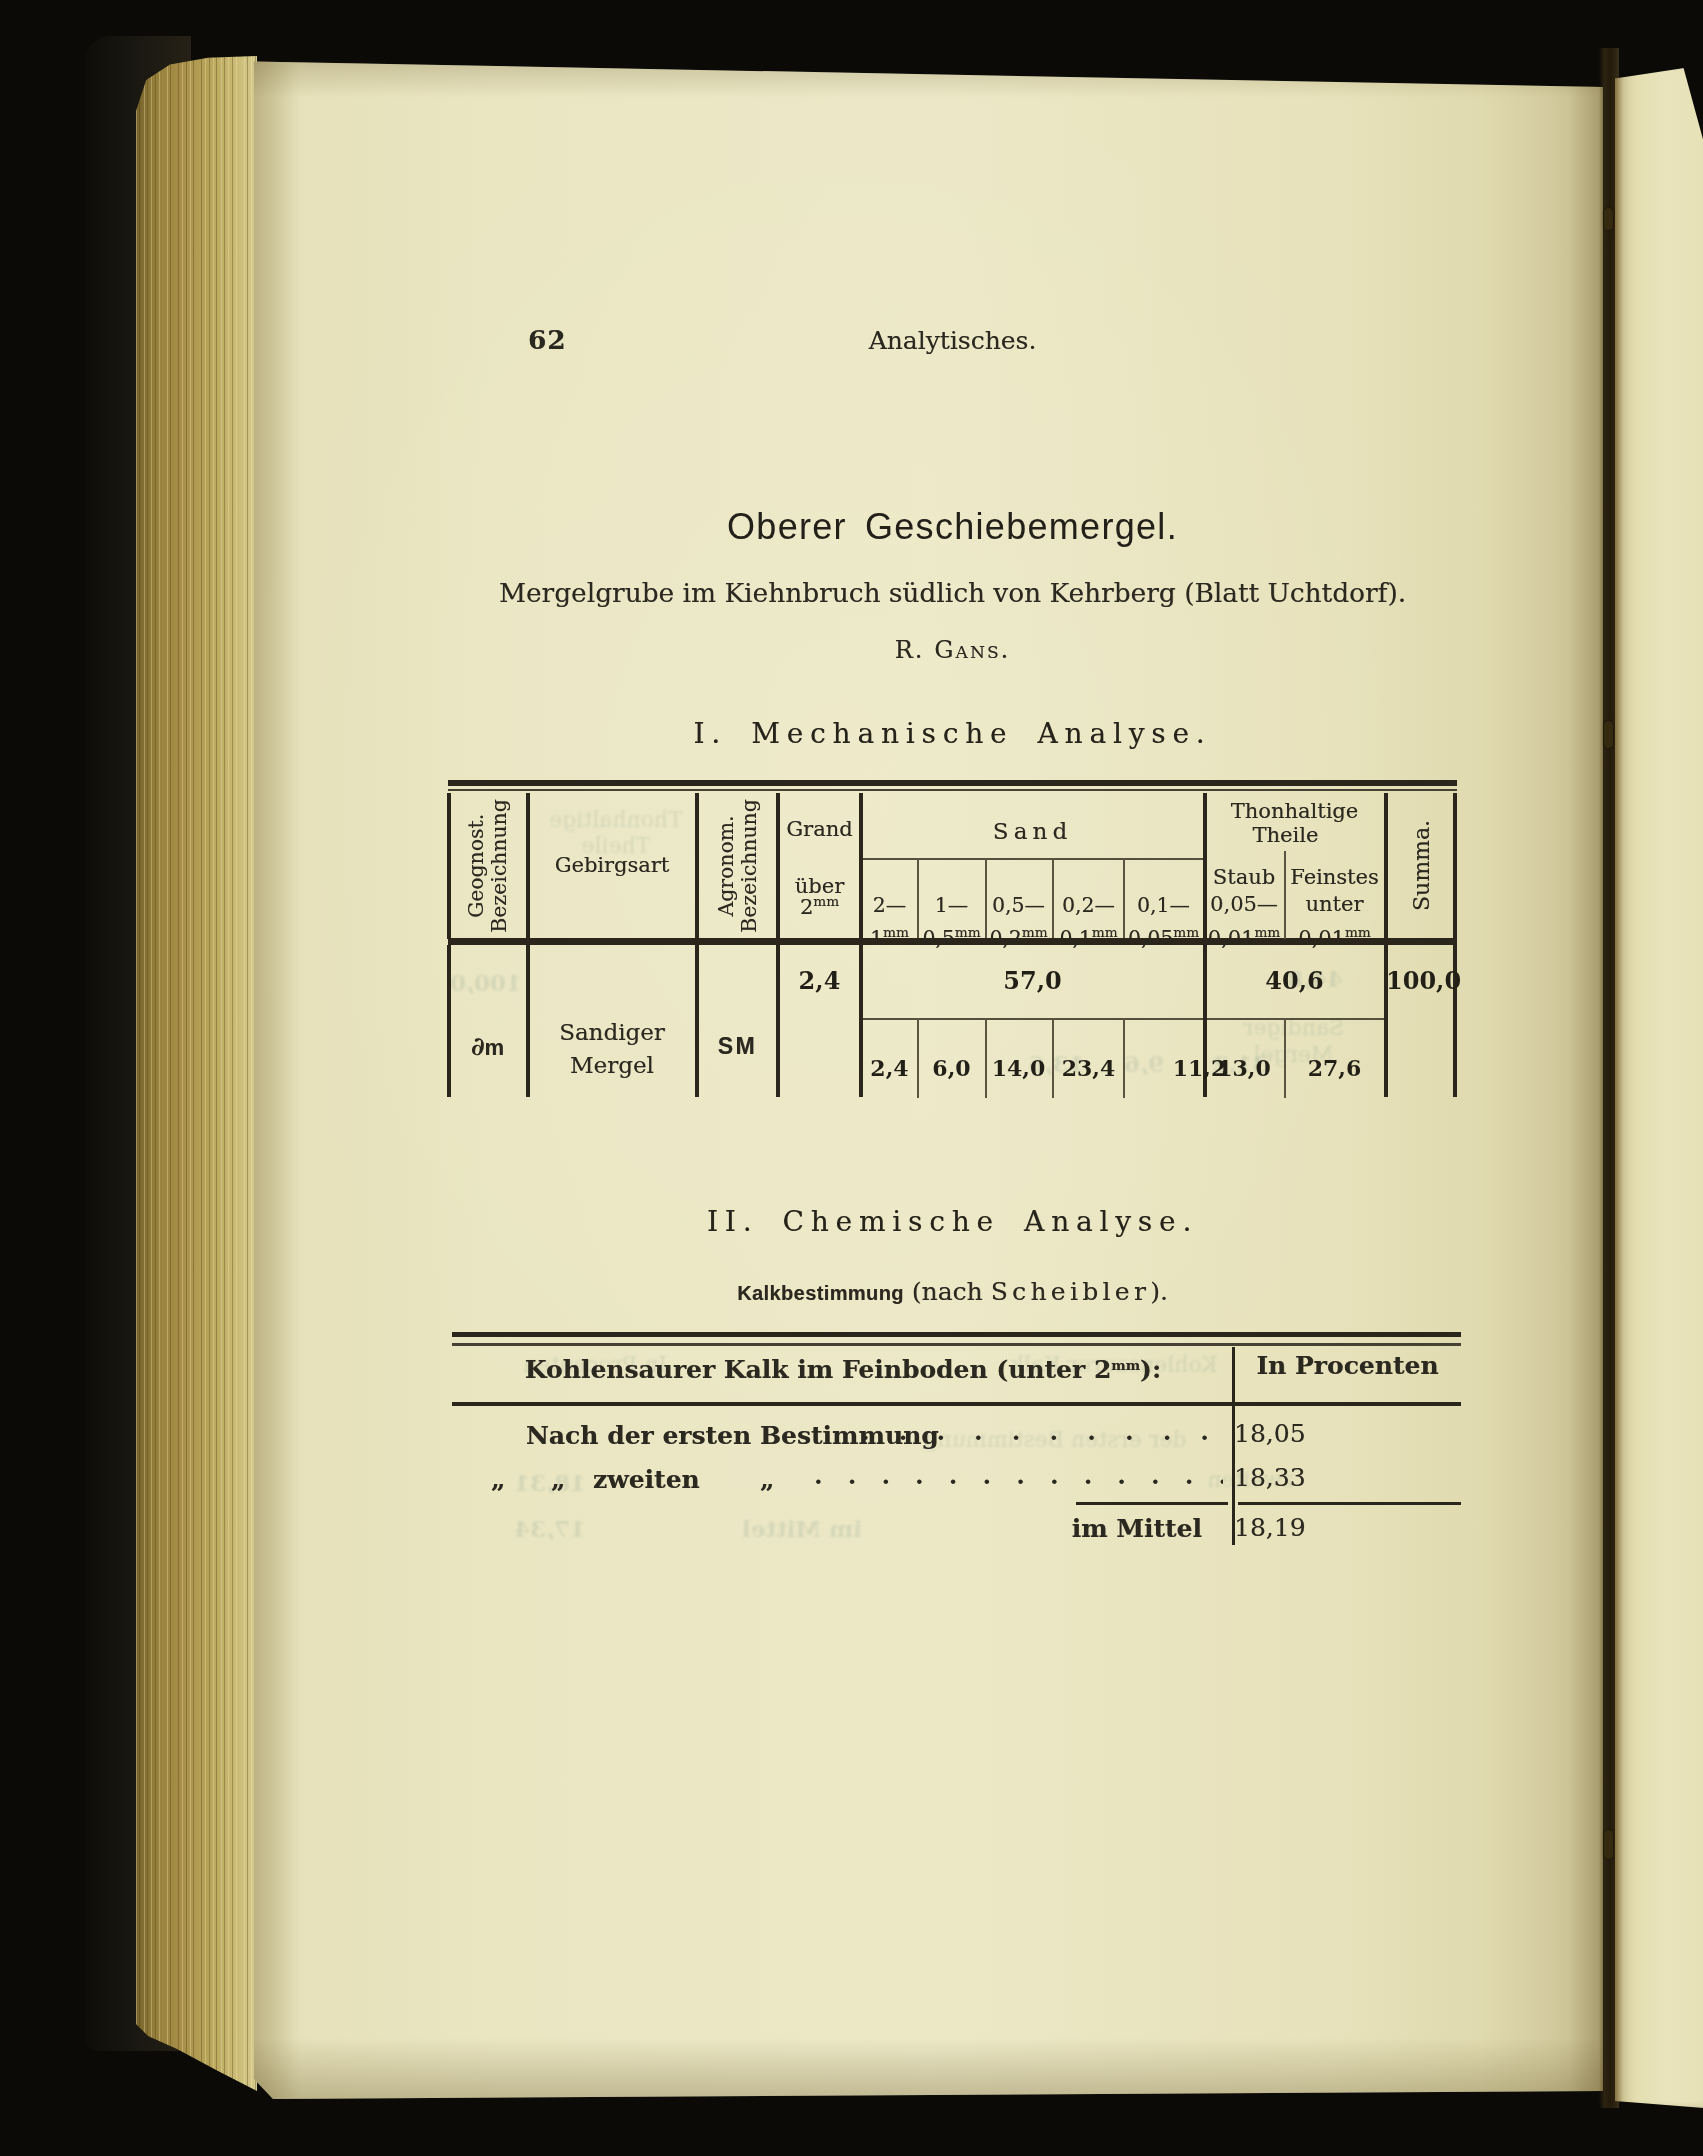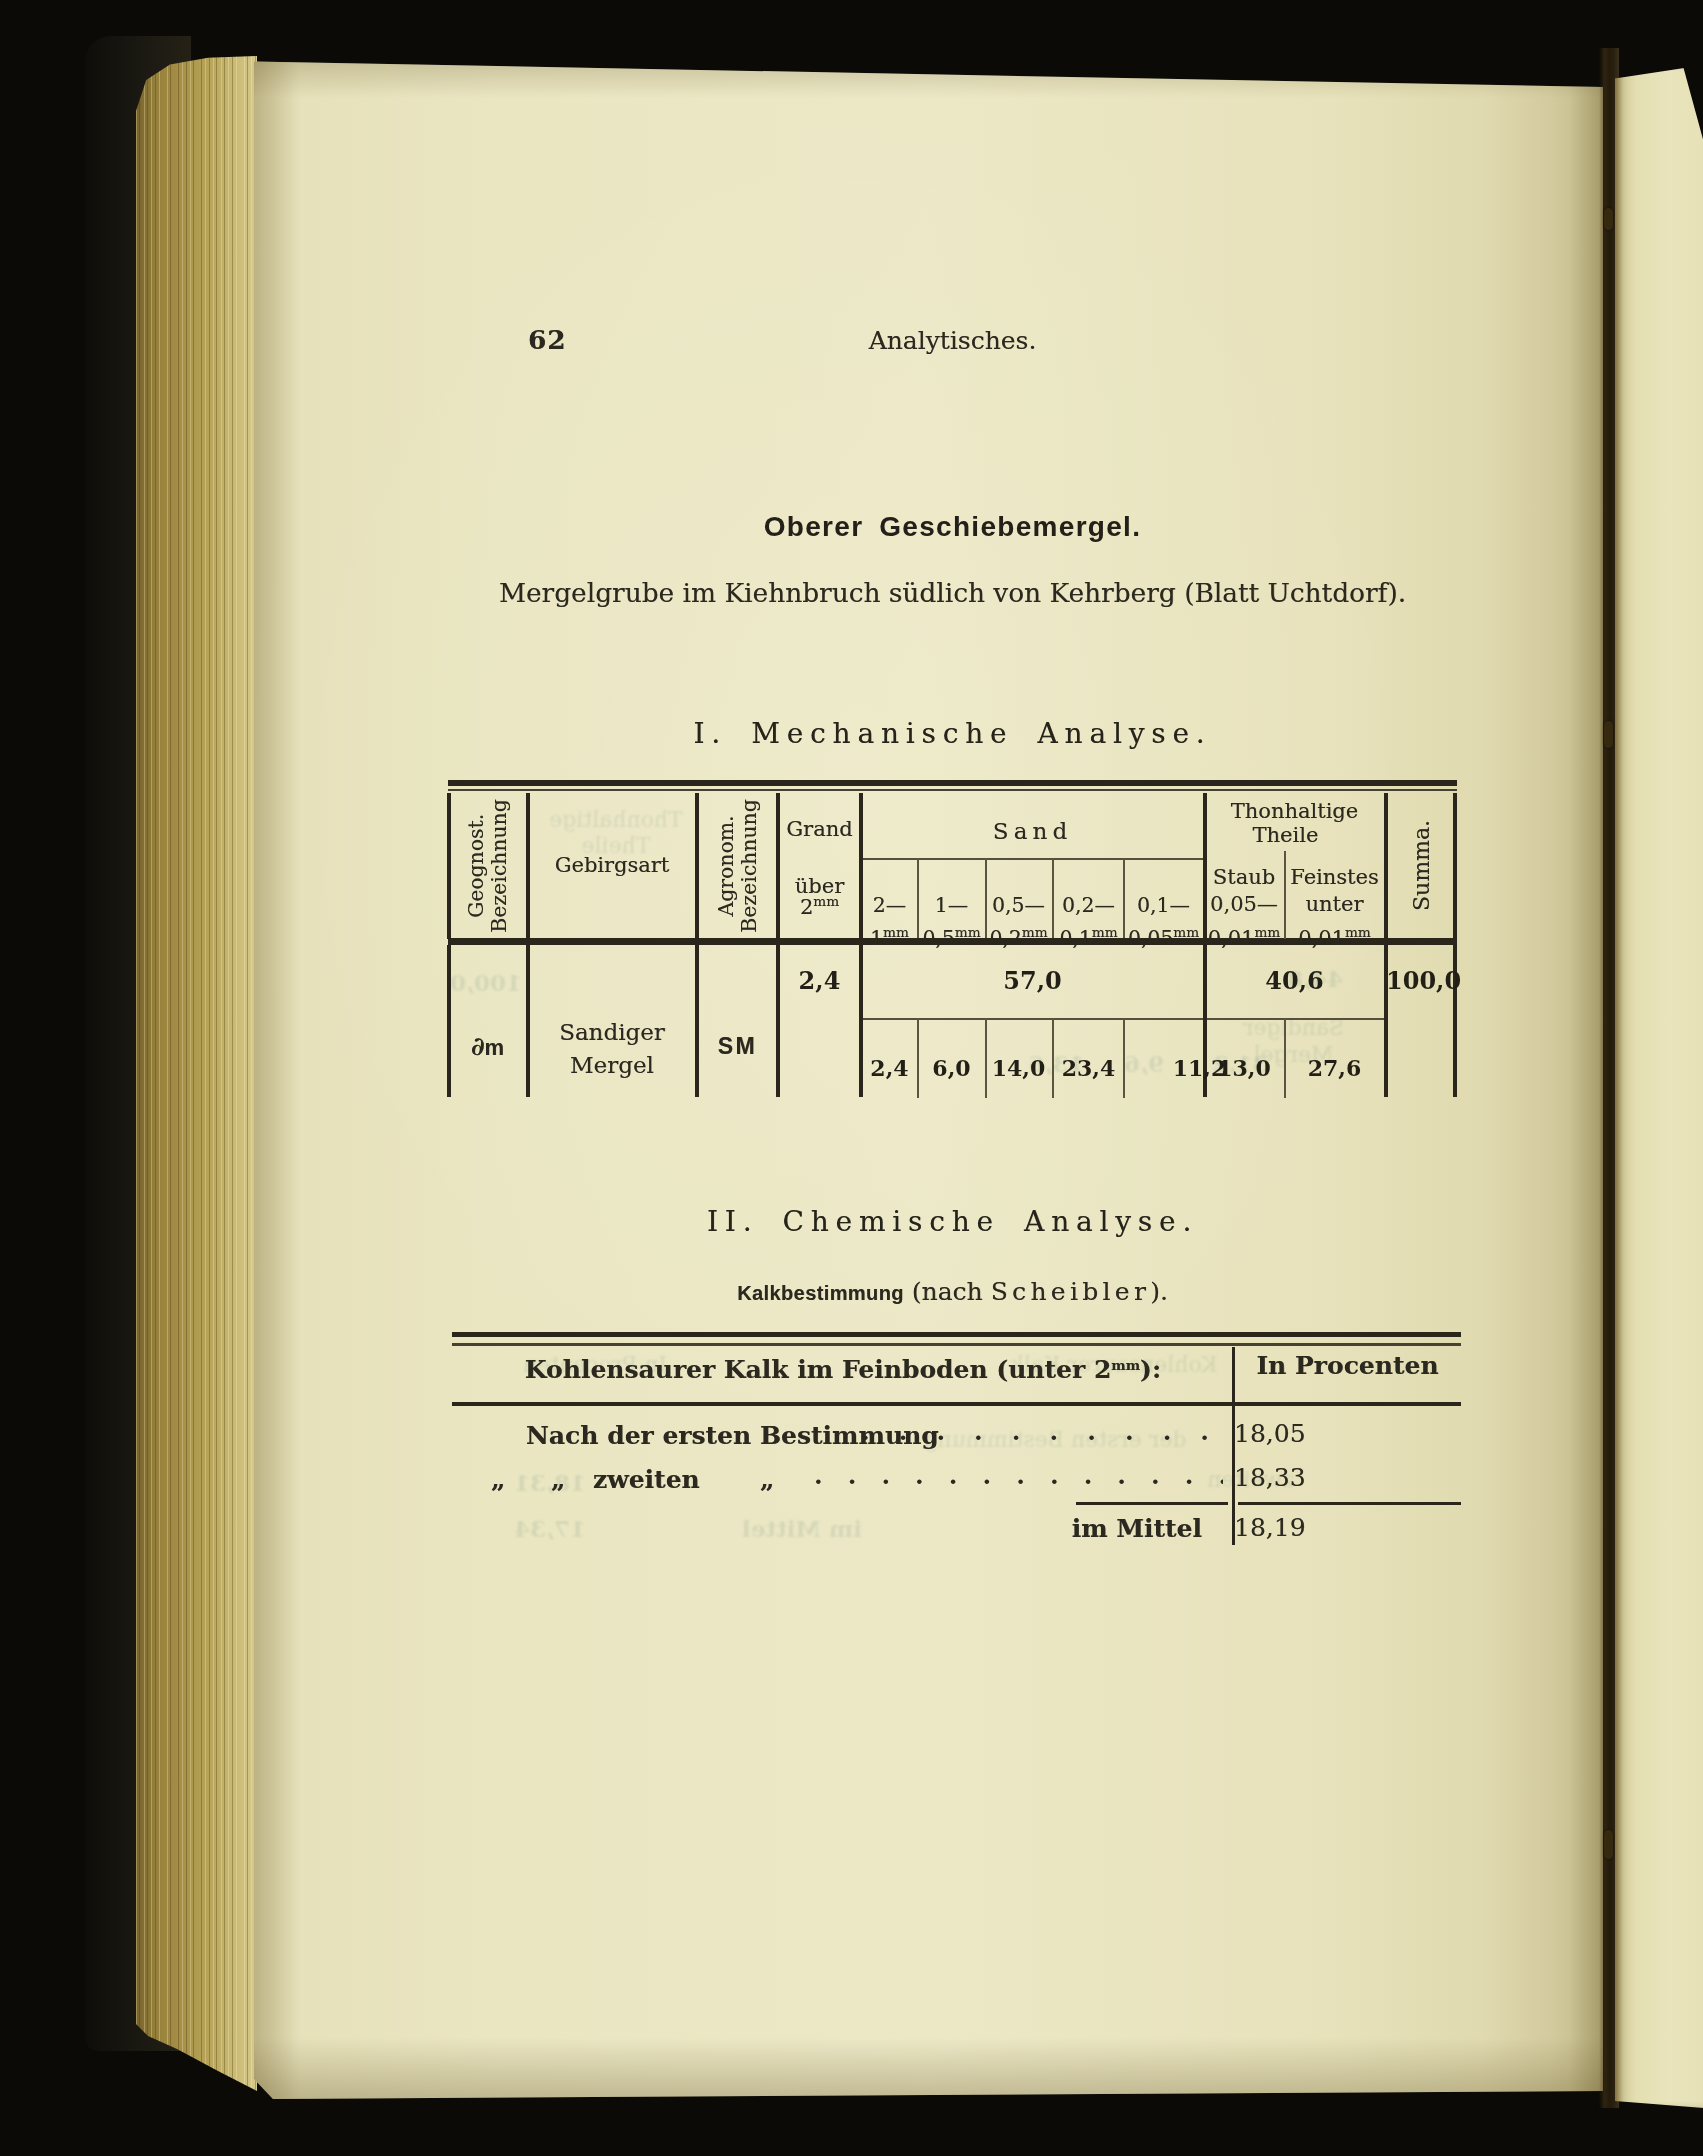--- a/index.html
+++ b/index.html
@@ -51,21 +51,21 @@
   .corner-notch{
     position:absolute;left:1634px;top:0;width:70px;height:143px;background:#0b0a06;
     clip-path:polygon(0 0,70px 0,70px 143px,49px 66px,22px 29px);
   }
   
   .el{position:absolute;}
   .center{text-align:center;}
   .ink{text-shadow:0.3px 0.3px 0.3px rgba(32,28,18,.45);}
   .pagenum{left:274px;top:271px;font-size:26.4px;font-weight:bold;letter-spacing:0.9px;}
   .runhead{left:194px;top:273px;width:1009px;font-size:25px;}
-  .title{left:194px;top:455px;width:1009px;font-size:28px;line-height:37px;font-weight:bold;
+  .title{left:194px;top:455px;width:1009px;font-size:36px;line-height:37px;font-weight:normal;
          font-family:"Liberation Sans","DejaVu Sans",sans-serif;letter-spacing:1.3px;word-spacing:6.8px;color:#23201a;}
   .subtitle{left:194px;top:524px;width:1009px;font-size:26.4px;}
   .author{left:194px;top:583px;width:1009px;font-size:24px;font-variant:small-caps;letter-spacing:2.1px;}
   .sechead{left:194px;width:1009px;font-size:28px;letter-spacing:6.8px;word-spacing:8.5px;color:#26231b;}
   .sec1{top:664px;}
   .sec2{top:1152px;}
   .kalkline{left:194px;top:1224px;width:1009px;font-size:25px;}
   .kalkline .bsans{font-family:"Liberation Sans","DejaVu Sans",sans-serif;font-weight:bold;font-size:20px;letter-spacing:0.4px;}
   .kalkline .spaced{letter-spacing:4.3px;}
   sup.mm{font-size:13.6px;vertical-align:7.7px;letter-spacing:0;}
@@ -126,20 +126,21 @@
     <div class="gh" style="left:601px;top:1371px;width:400px;">der ersten Bestimmung</div>
     <div class="gh gb" style="left:249px;top:1414px;width:94px;">18,31</div>
     <div class="gh" style="left:924px;top:1411px;width:145px;">zweiten</div>
     <div class="gh gb" style="left:467px;top:1460px;width:162px;">im Mittel</div>
     <div class="gh gb" style="left:249px;top:1460px;width:94px;">17,34</div>
 
     <div class="el pagenum ink">62</div>
     <div class="el runhead center ink">Analytisches.</div>
     <div class="el title center">Oberer Geschiebemergel.</div>
     <div class="el subtitle center ink">Mergelgrube im Kiehnbruch südlich von Kehrberg (Blatt Uchtdorf).</div>
+    <div class="el author center ink">R. Gans.</div>
     <div class="el sechead sec1 center ink">I. Mechanische Analyse.</div>
 
     <div class="el t1">
 
       <i class="hr" style="left:0;top:0;width:1009px;height:6px;"></i>
       <i class="hr thin2" style="left:0;top:9.4px;width:1009px;height:1.7px;"></i>
       <i class="hr" style="left:0;top:158px;width:1009px;height:6.8px;"></i>
       <i class="hr hair" style="left:413px;top:78px;width:343px;height:1.7px;"></i>
       <i class="hr hair" style="left:413px;top:238px;width:525px;height:1.7px;"></i>
 

